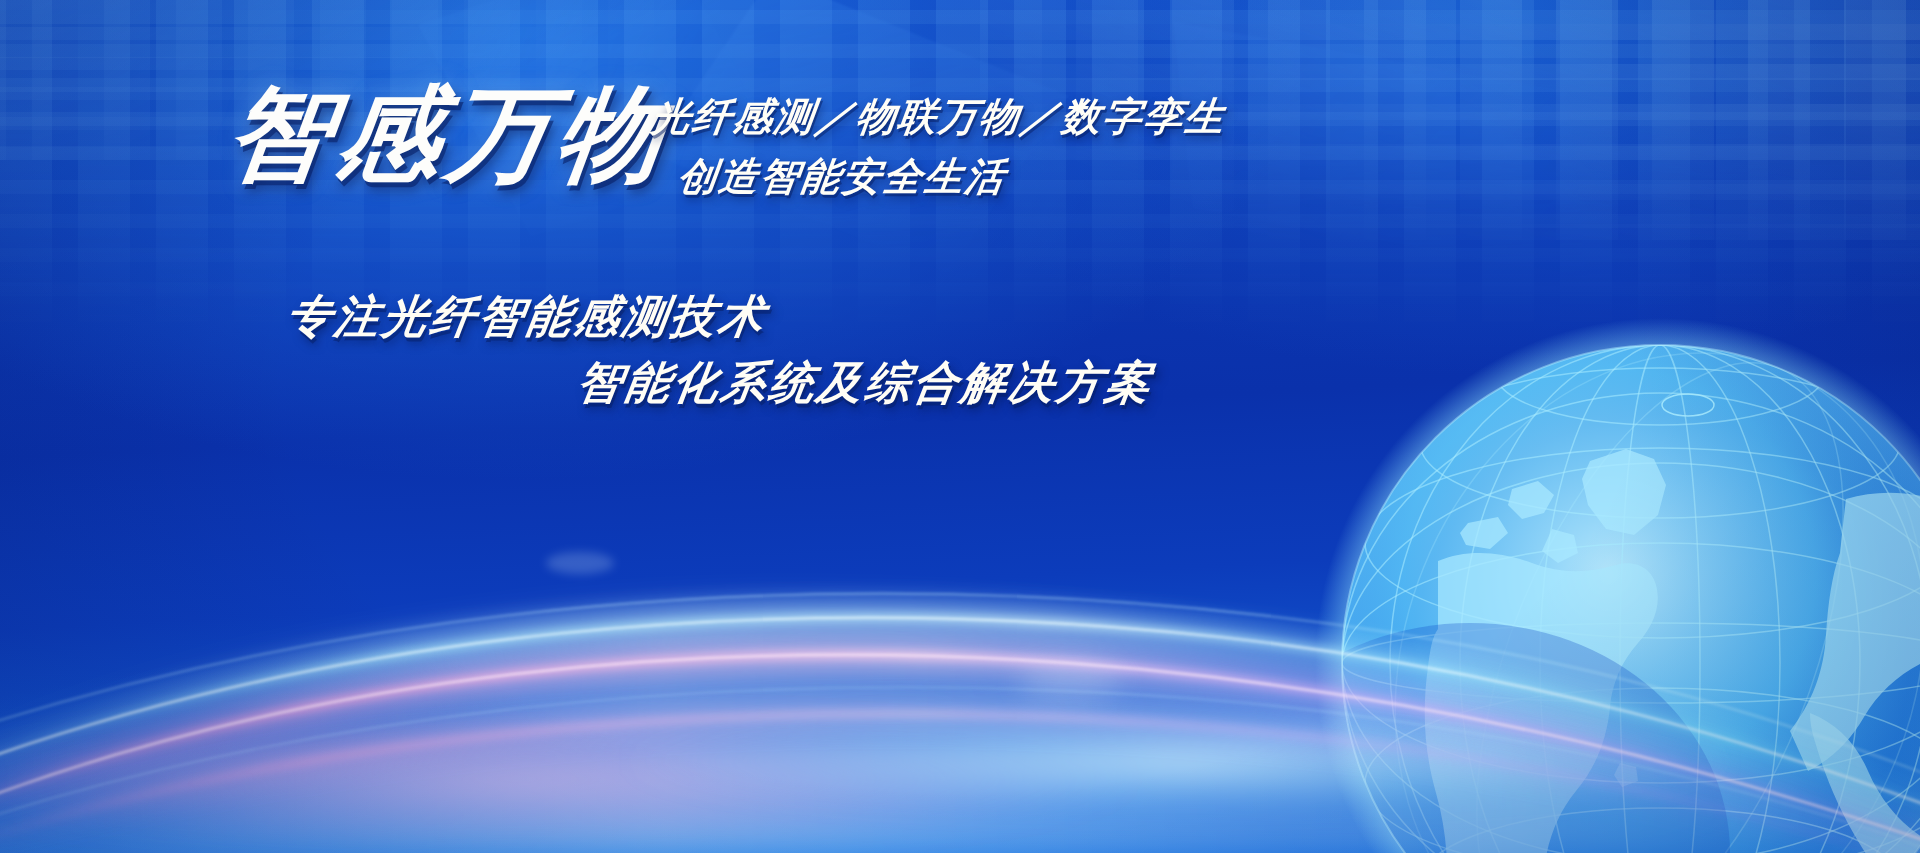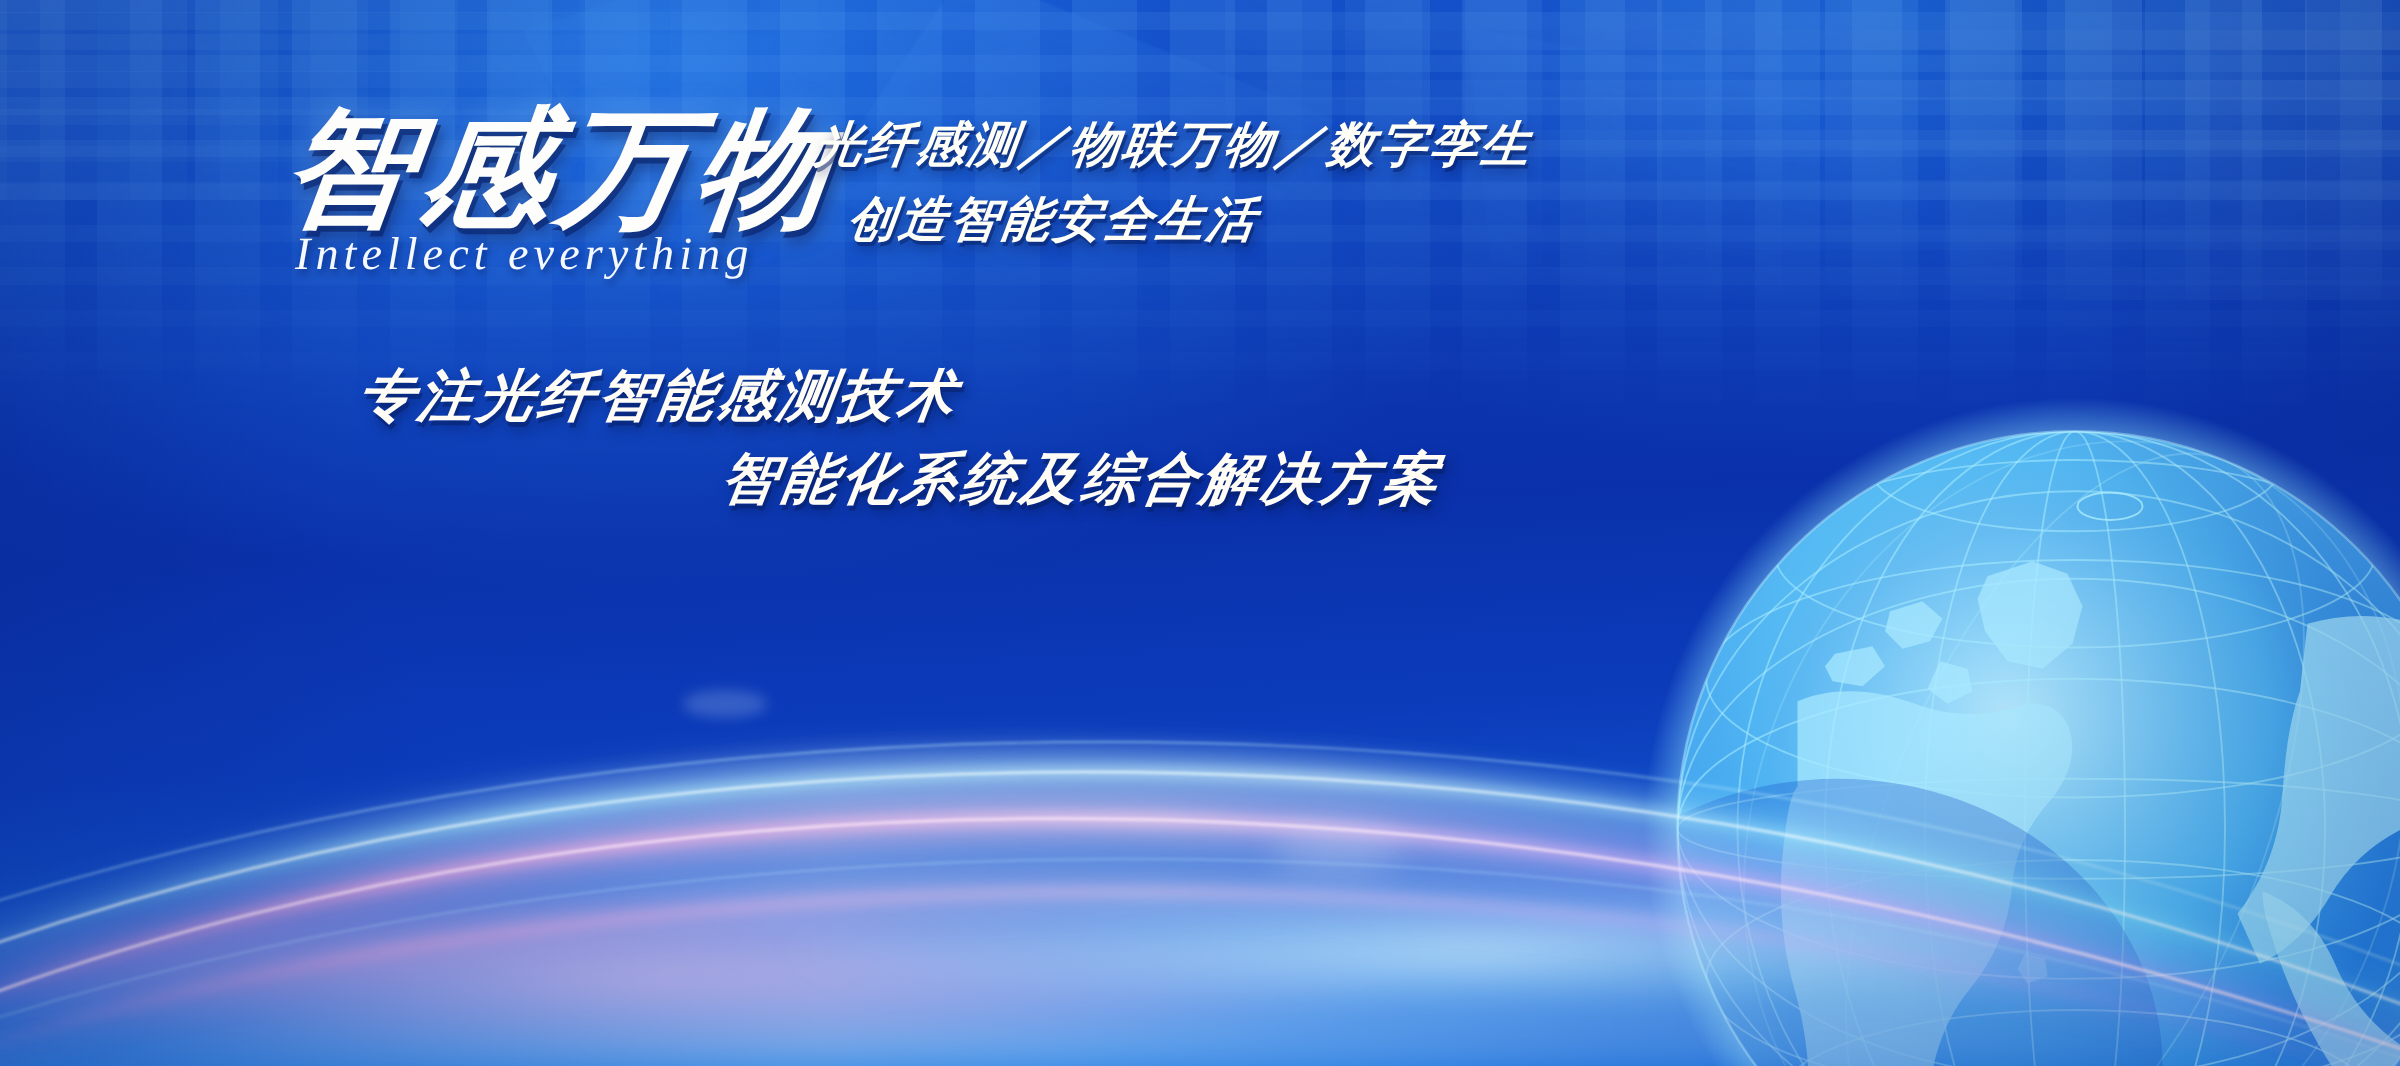--- a/index.html
+++ b/index.html
@@ -342,21 +342,20 @@
       <ellipse cx="1070" cy="258" rx="52" ry="18" fill="#ffffff" opacity="0.22" filter="url(#blurB)"></ellipse>
     </svg>
   </div>
 
   <div class="bg-vignette"></div>
 
   <div class="text-layer">
 
     <div class="headline">智感万物</div>
 
-    <div class="headline-en">Intellect everything</div>
 
     <div class="slogan">
       <span class="l1">光纤感测／物联万物／数字孪生</span>
       <span class="l2">创造智能安全生活</span>
     </div>
 
     <div class="tagline">
       <span class="t1">专注光纤智能感测技术</span>
       <span class="t2">智能化系统及综合解决方案</span>
     </div>

